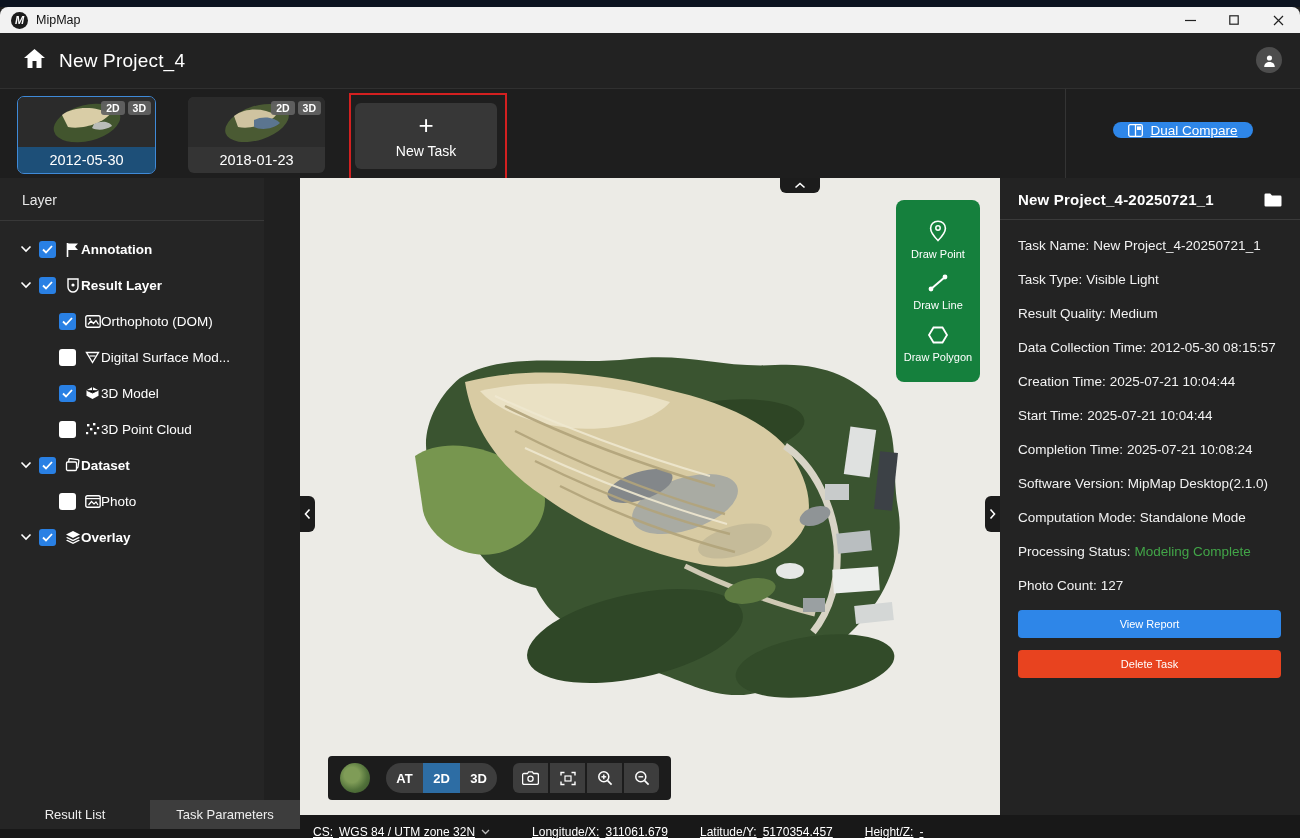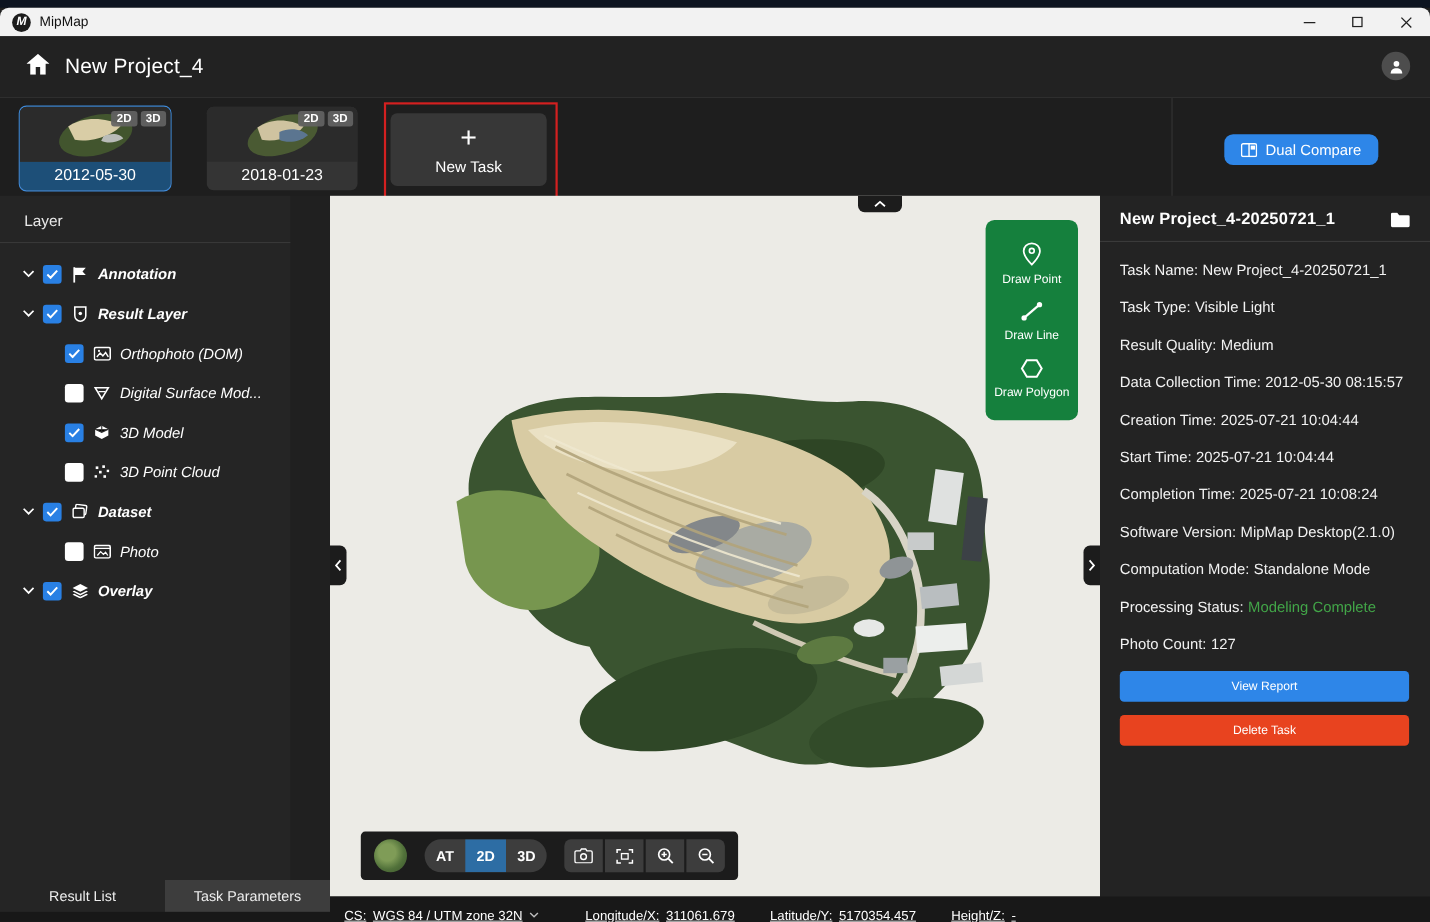--- a/index.html
+++ b/index.html
@@ -42,37 +42,37 @@
   .card-label { height:26px; display:flex; align-items:center; justify-content:center;
     color:#fff; font-size:14.5px; }
   .task-card.selected .card-label { background:#1d4f78; }
   .new-task-btn { position:absolute; left:355px; top:14px; width:142px; height:66px; background:#373737;
     border-radius:6px; display:flex; flex-direction:column; align-items:center; justify-content:center;
     color:#fff; cursor:pointer; }
   .new-task-plus { font-size:26px; line-height:24px; font-weight:300; }
   .new-task-label { font-size:14px; margin-top:6px; }
   .new-task-highlight { position:absolute; left:349px; top:4px; width:158px; height:89px;
     border:2px solid #d32020; pointer-events:none; }
-  .dual-compare-btn { position:absolute; right:47px; top:33px; width:140px; height:28px;
+  .dual-compare-btn { position:absolute; right:47px; top:33px; width:140px; height:16px;
     background:#2e86e8; border-radius:8px; display:flex; align-items:center; justify-content:center;
-    gap:7px; color:#fff; font-size:13.5px; cursor:pointer; }
+    gap:7px; color:#fff; font-size:13.5px; cursor:pointer;text-decoration:underline; }
 
   
   .sidebar { position:absolute; left:0; top:178px; width:264px; height:660px; background:#252525; }
   .layer-title { color:#e8e8e8; font-size:14px; padding:14px 0 12px 22px; }
   .layer-divider { border-bottom:1px solid #383838; }
   .tree { padding-top:10px; }
   .tree-row { height:36px; display:flex; align-items:center; color:#fff; cursor:pointer; padding-left:20px; }
   .tree-row .chev { width:12px; margin-right:7px; flex:0 0 12px; }
   .tree-row.child { padding-left:59px; }
   .cb { width:17px; height:17px; border-radius:3px; background:#fff; display:flex;
     align-items:center; justify-content:center; flex:0 0 17px; }
   .cb.checked { background:#2980e4; }
   .ticon { width:17px; margin-left:8px; display:flex; align-items:center; justify-content:center; flex:0 0 17px; }
-  .tlabel { font-size:13.5px; margin-left:8px; white-space:nowrap;font-style:italic; }
+  .tlabel { font-size:13.5px; white-space:nowrap; }
   .tlabel.bold { font-weight:bold; }
 
   .sidebar-tabs { position:absolute; left:0; top:622px; width:300px; height:29px; display:flex; }
   .s-tab { flex:1; display:flex; align-items:center; justify-content:center; color:#eee;
     font-size:13px; cursor:pointer; }
   .s-tab.active { background:#3d3d3d; }
   .sidebar-bottom { position:absolute; left:0; top:651px; width:300px; height:9px; background:#181818; }
 
   
   .map { position:absolute; left:300px; top:178px; width:700px; height:637px; background:#ecebe6; overflow:hidden; }

